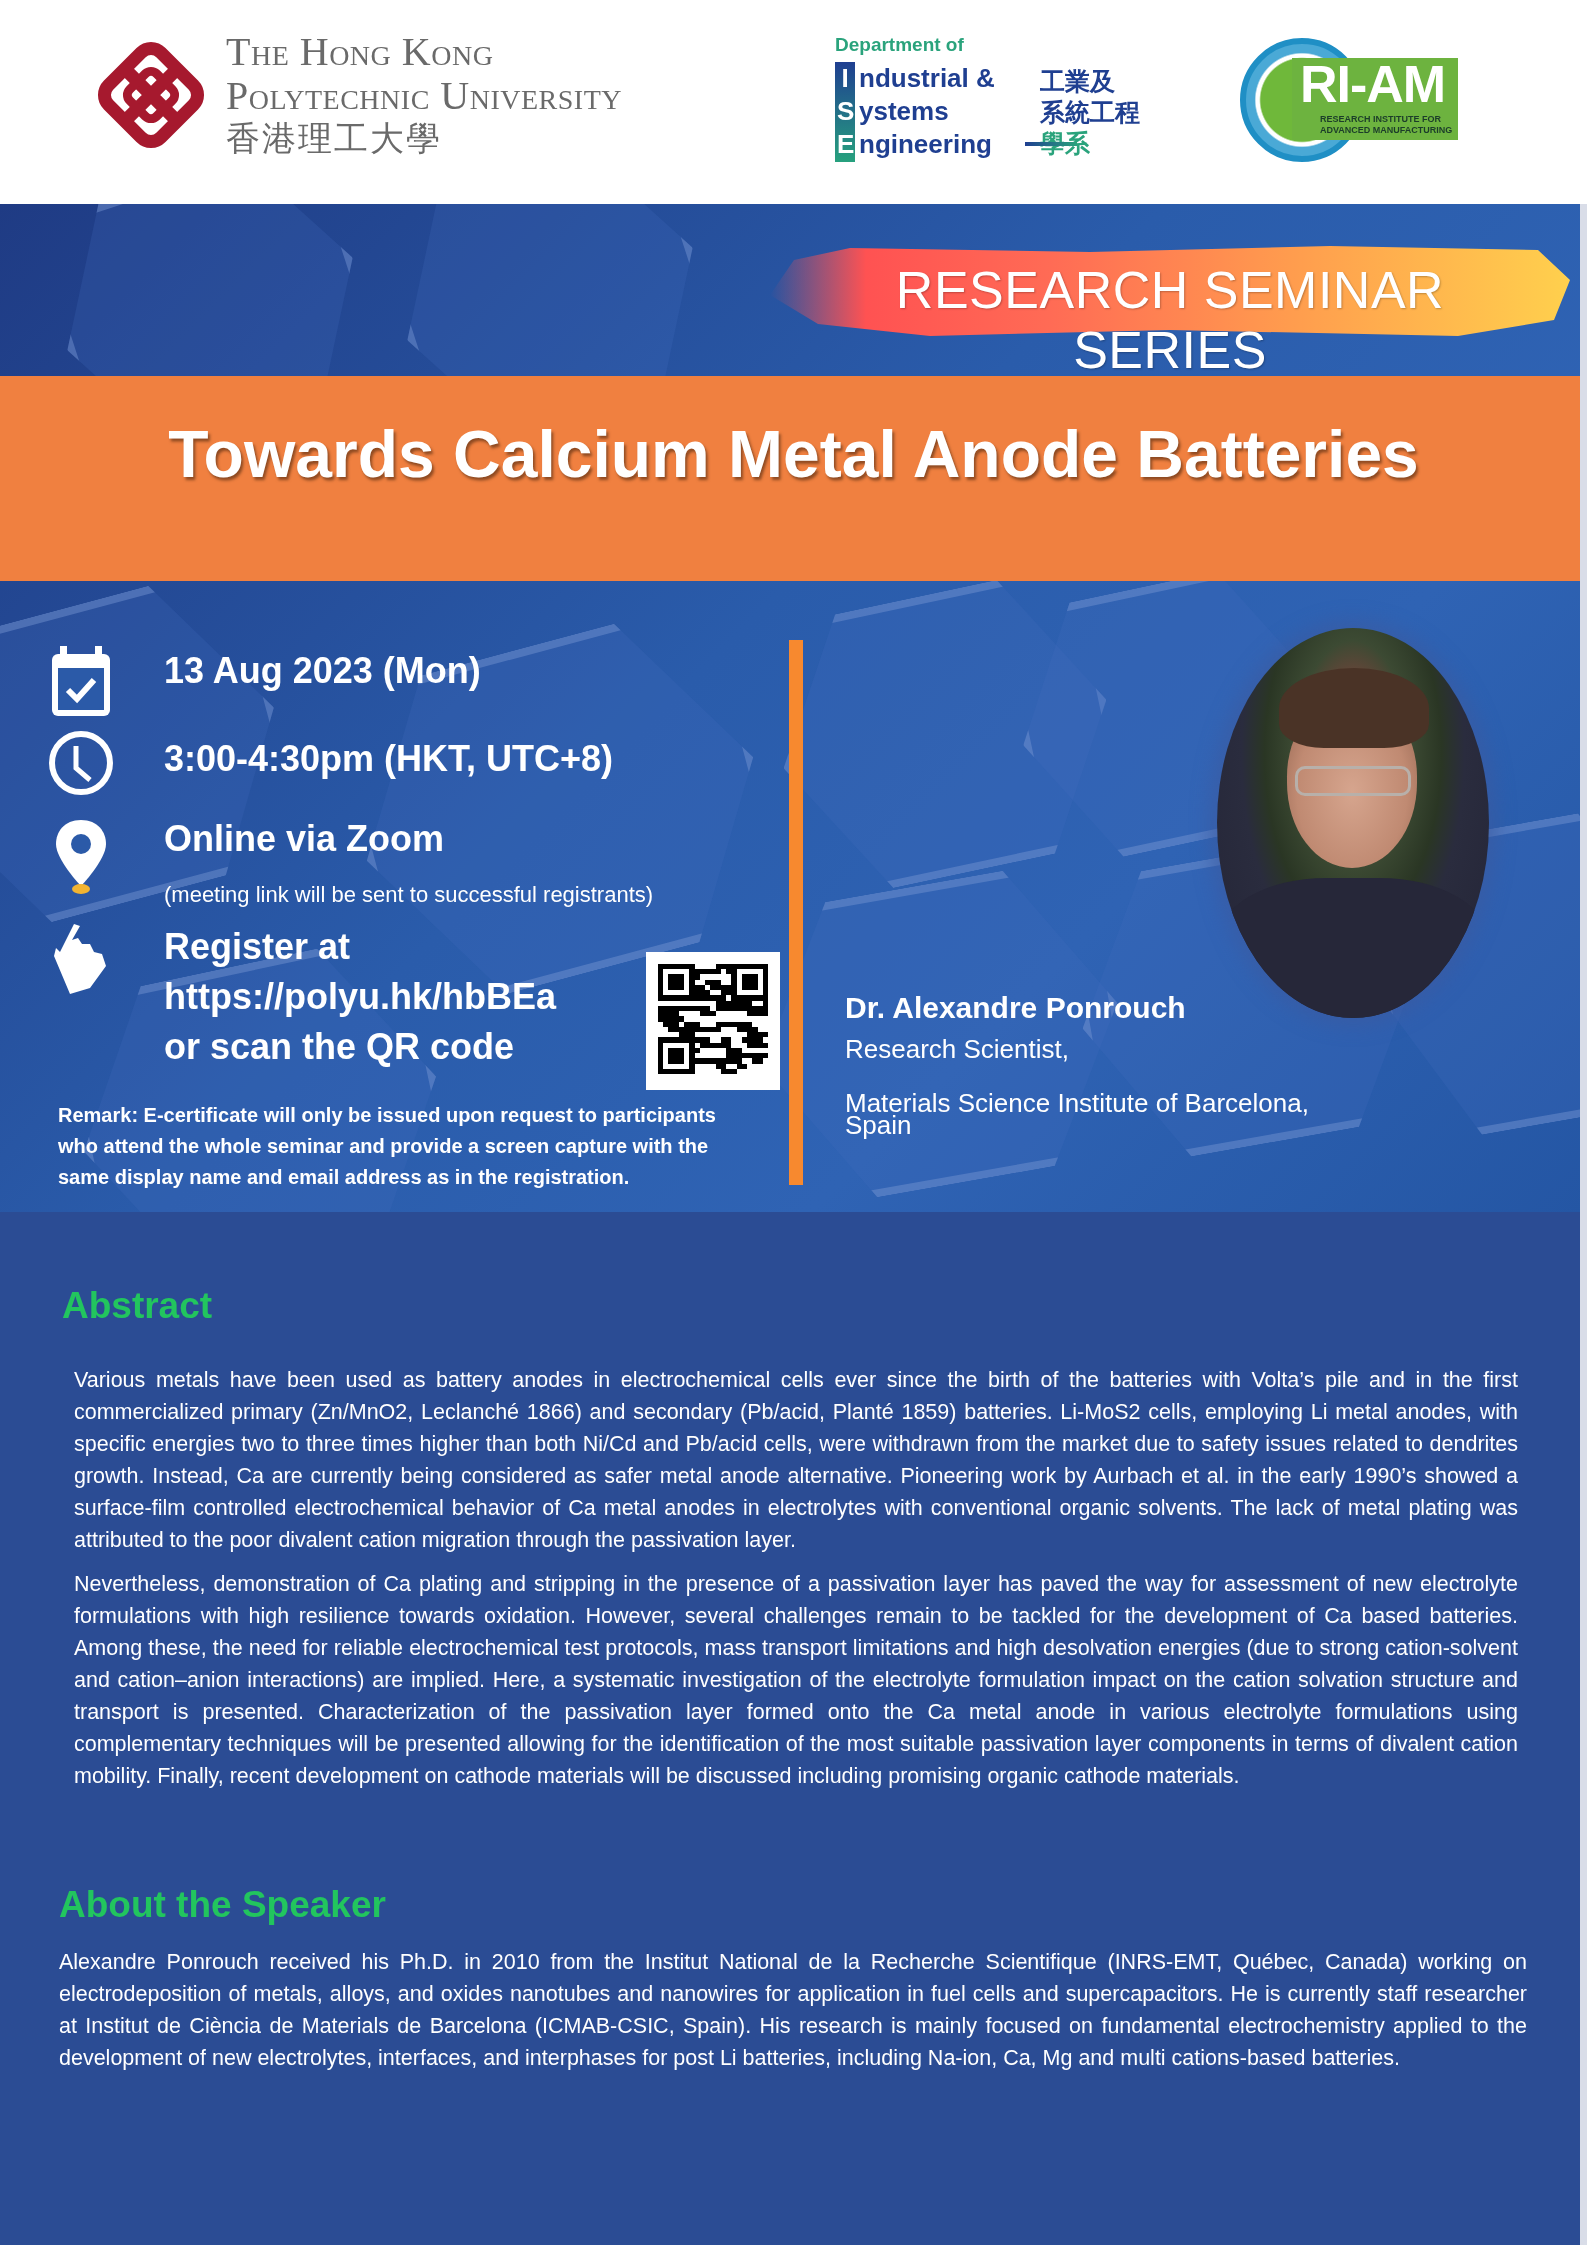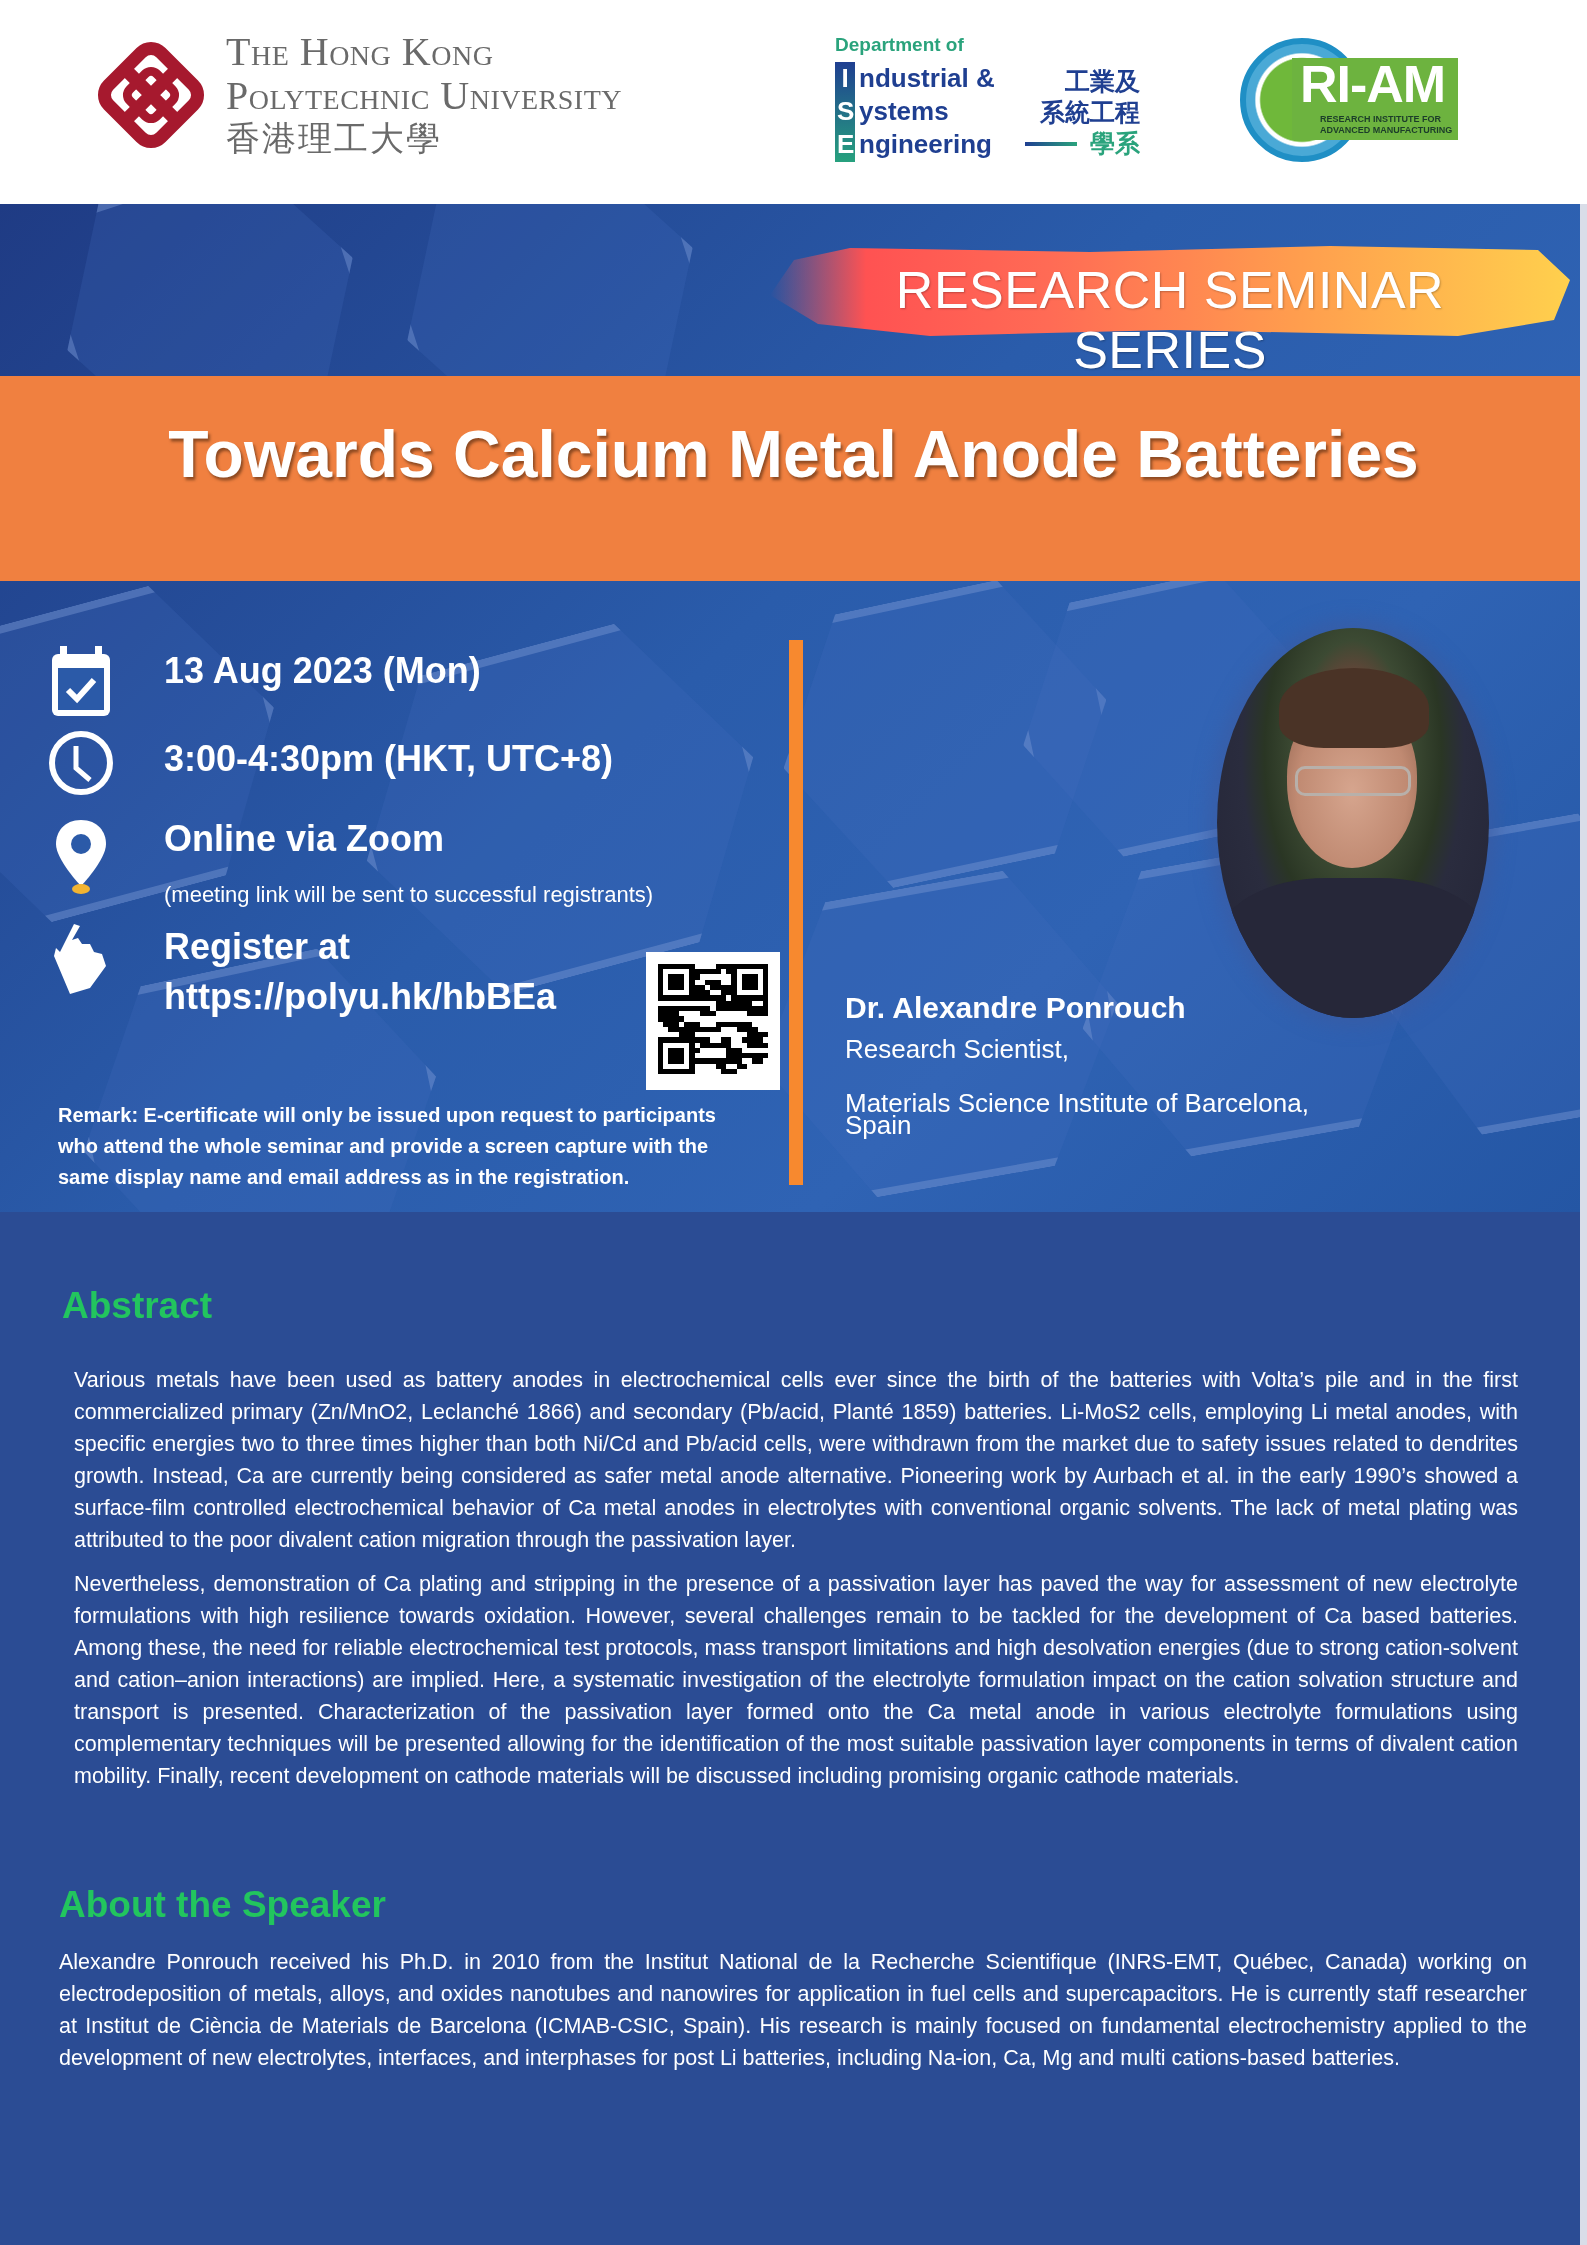--- a/index.html
+++ b/index.html
@@ -12,21 +12,21 @@
   .polyu-mark { width: 130px; height: 130px; position: relative; }
   .polyu-text { margin-left: 10px; color: #6a6a6a; font-family: "Liberation Serif", "DejaVu Serif", serif; }
   .polyu-line1, .polyu-line2 { font-size: 40px; line-height: 44px; letter-spacing: 0.5px; font-variant: small-caps; }
   .polyu-line3 { font-size: 34px; line-height: 42px; letter-spacing: 2px; }
 
   .ise { position: absolute; left: 835px; top: 34px; width: 320px; height: 130px; }
   .ise-dept { position: absolute; left: 0; top: 0; font-size: 19px; font-weight: bold; color: #2aa37c; }
   .ise-bar { position: absolute; left: 0; top: 28px; width: 20px; height: 100px; background: linear-gradient(#1f3f91, #27a17e); }
   .ise-letters { position: absolute; left: 2px; top: 28px; width: 16px; color: #fff; font-weight: bold; font-size: 26px; line-height: 33px; text-align: center; }
   .ise-words { position: absolute; left: 24px; top: 28px; color: #1f3f91; font-weight: bold; font-size: 26px; line-height: 33px; }
-  .ise-zh { position: absolute; left: 205px; top: 32px; color: #1f3f91; font-weight: bold; font-size: 25px; line-height: 31px; text-align: right; }
+  .ise-zh { position: absolute; left: 205px; top: 32px; color: #1f3f91; font-weight: bold; font-size: 25px; line-height: 31px; }
   .ise-zh .green { color: #2aa37c; }
   .ise-dash { position: absolute; left: 190px; top: 108px; width: 52px; height: 4px; background: linear-gradient(90deg, #1f3f91, #2aa37c); }
 
   .riam { position: absolute; left: 1240px; top: 36px; width: 250px; height: 130px; }
   .riam-ring { position: absolute; left: 0; top: 2px; width: 124px; height: 124px; border-radius: 50%; border: 6px solid #1f8fc5; background: radial-gradient(circle, #6fb83a 52%, #fff 54%, #fff 58%, #4aa9d6 60%); }
   .riam-box { position: absolute; left: 52px; top: 22px; width: 166px; height: 82px; background: #6db33f; }
   .riam-title { position: absolute; left: 60px; top: 18px; font-size: 52px; font-weight: bold; color: #fff; letter-spacing: -1px; }
   .riam-sub { position: absolute; left: 80px; top: 78px; font-size: 9px; font-weight: bold; color: #1c3d2a; line-height: 11px; }
 
   
@@ -173,20 +173,21 @@
   <div class="info-sub" style="top:678px;">(meeting link will be sent to successful registrants)</div>
 
   <div class="info-icon" style="top:718px;">
     <svg width="70" height="76" viewBox="0 0 70 76">
       <path d="M8 34 L24 72 L44 66 L60 44 L56 32 L48 30 L44 22 L36 22 L32 16 L26 18 L34 4 L28 2 L14 30 L10 26 Z" fill="#fff"></path>
     </svg>
   </div>
   <div class="reg-text" style="top:718px;">
     <div>Register at</div>
     <div>https://polyu.hk/hbBEa</div>
+    <div>or scan the QR code</div>
   </div>
   <div class="qr" style="top:748px;">
     <div class="qr-grid" id="qr-grid">
         <span></span>
         <span></span>
         <span></span>
         <span></span>
         <span></span>
         <span></span>
         <span></span>

